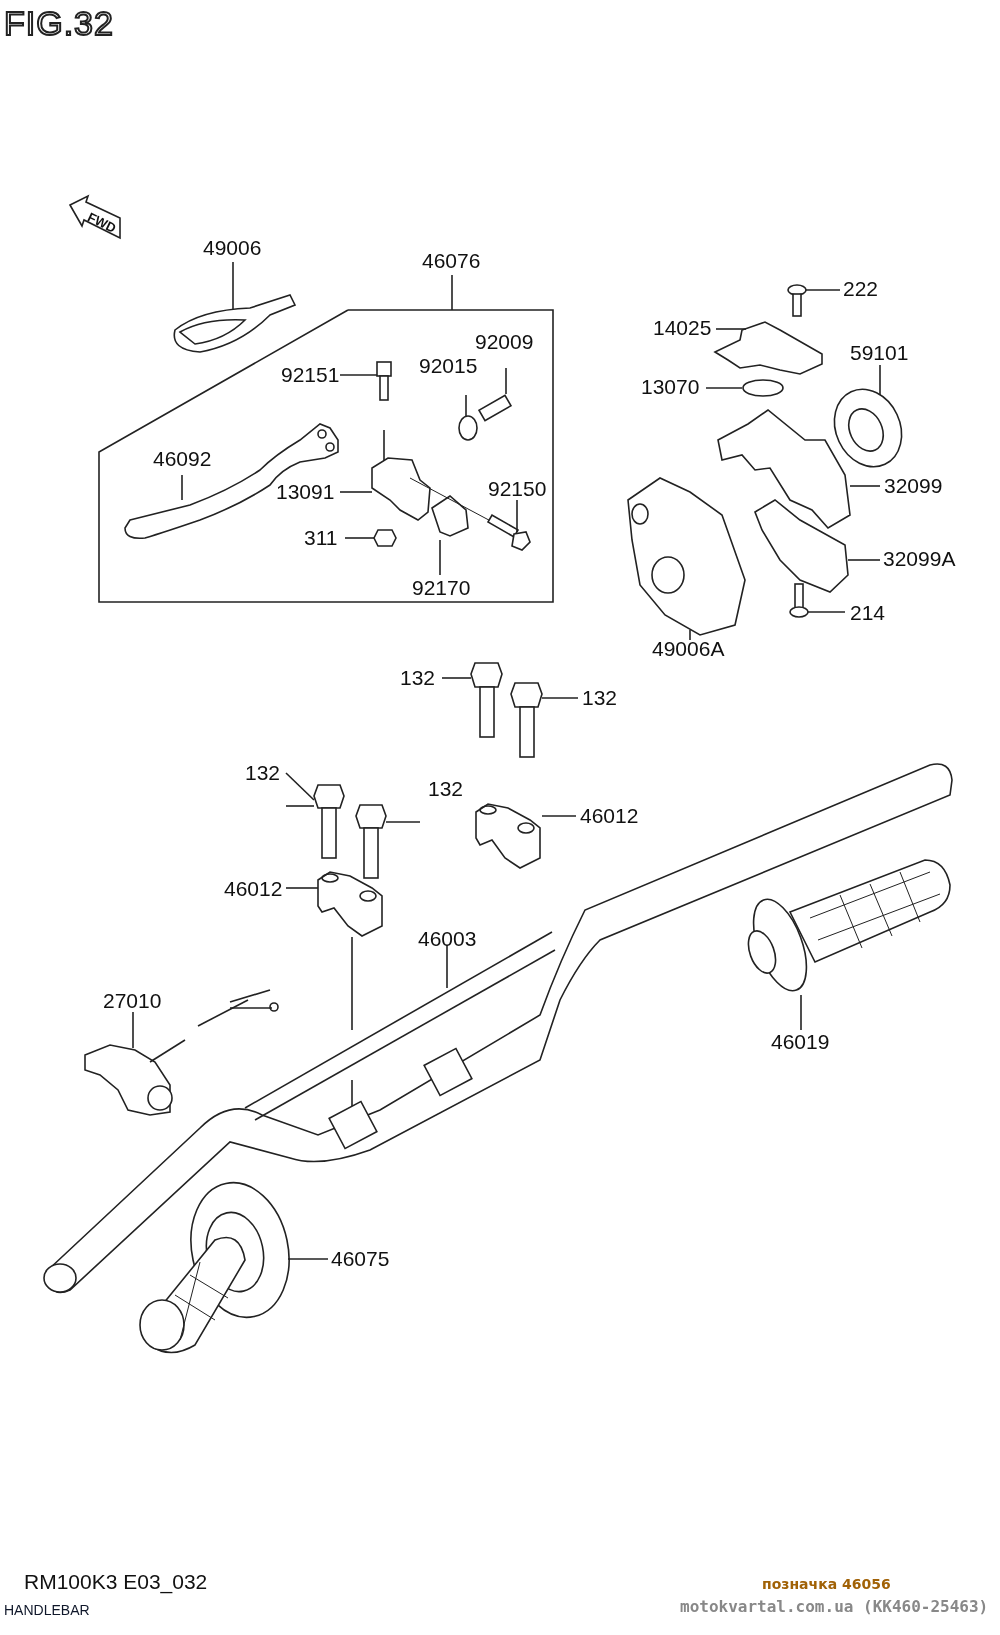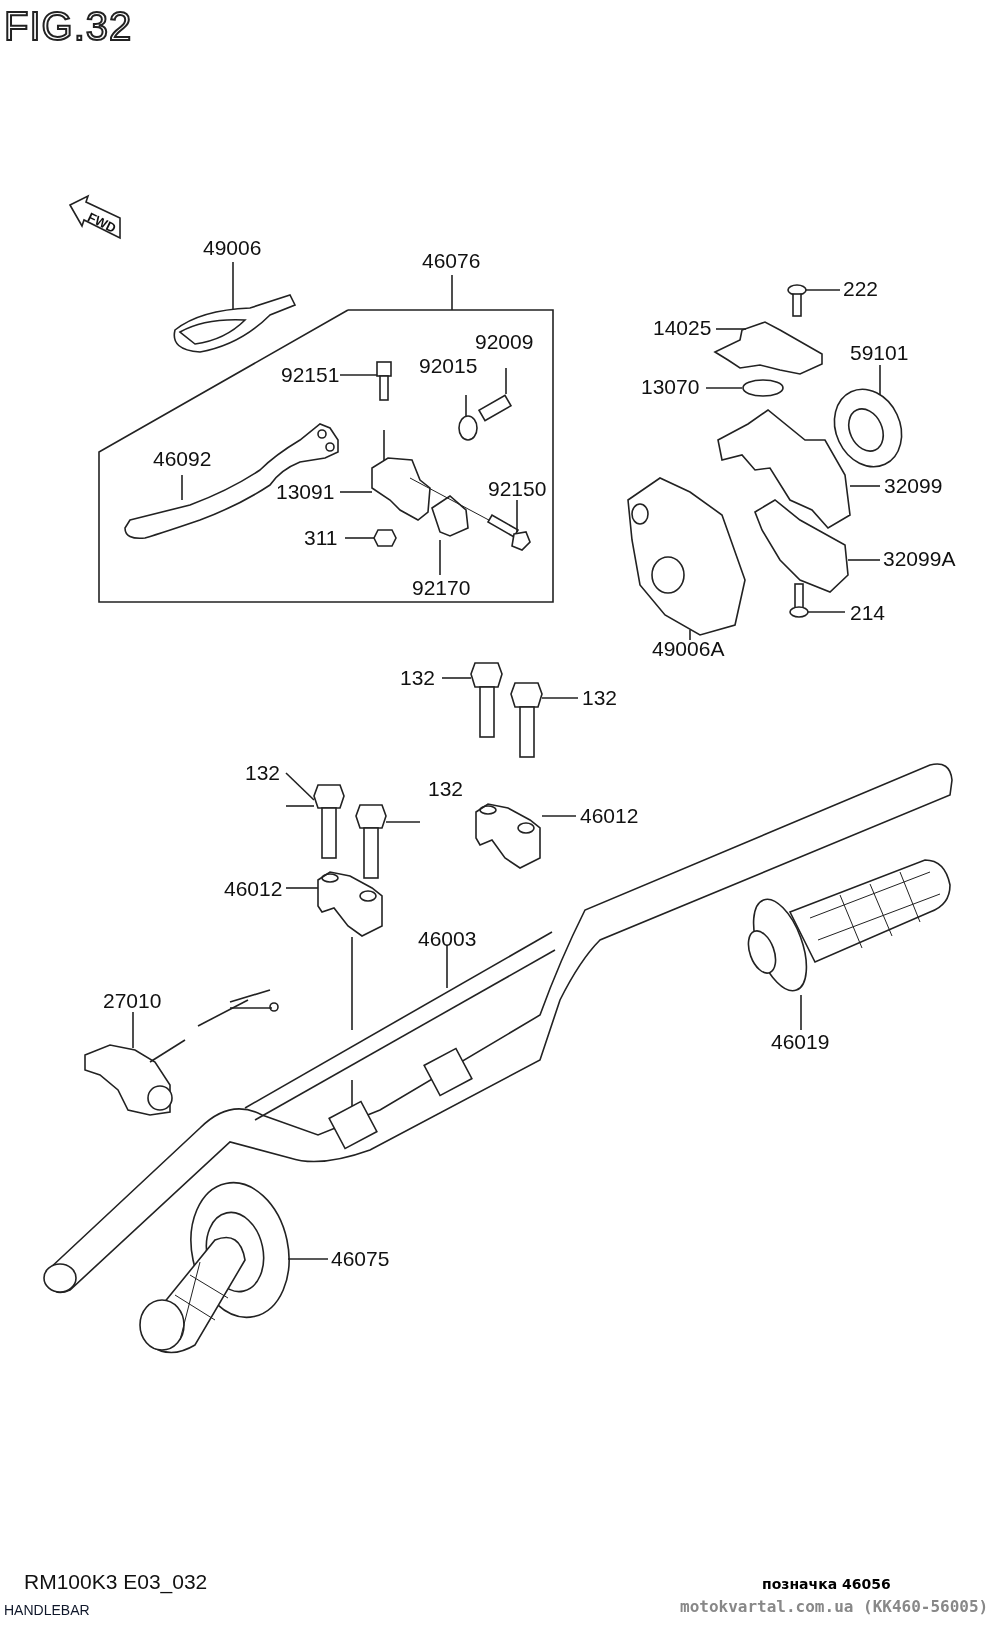--- a/index.html
+++ b/index.html
@@ -1,21 +1,21 @@
 <!DOCTYPE html>
 <html><head>
 <meta charset="utf-8">
 <style>
   html, body { margin: 0; padding: 0; background: #ffffff; }
   body { width: 1000px; height: 1635px; position: relative; overflow: hidden; font-family: "Liberation Sans", sans-serif; }
   #canvas { position: absolute; left: 0; top: 0; width: 1000px; height: 1635px; }
-  .fig-title { position: absolute; left: 4px; top: 4px; font-family: "Liberation Sans", sans-serif; font-size: 40px; color: #fff; -webkit-text-stroke: 2px #222; letter-spacing: 1px; }
+  .fig-title { position: absolute; left: 4px; top: 4px; font-family: "Liberation Sans", sans-serif; font-size: 34px; color: #fff; -webkit-text-stroke: 2px #222; letter-spacing: 1px; }
   .code { position: absolute; left: 4px; top: 1570px; font-size: 21px; color: #111; margin-left: 20px; }
   .name { position: absolute; left: 4px; top: 1602px; font-size: 14px; color: #0f172a; }
-  .wm1 { position: absolute; left: 762px; top: 1576px; font-family: "DejaVu Sans", sans-serif; font-size: 14px; font-weight: bold; color: #000000; }
+  .wm1 { position: absolute; left: 762px; top: 1576px; font-family: "DejaVu Sans", sans-serif; font-size: 14px; font-weight: bold; color: #a16207; }
   .wm2 { position: absolute; left: 680px; top: 1597px; font-family: "DejaVu Sans Mono", monospace; font-size: 16px; font-weight: bold; color: #888; }
   svg text { font-family: "Liberation Sans", sans-serif; font-size: 21px; fill: #111; }
   .ln { stroke: #222; stroke-width: 1.6; fill: none; }
   .pt { stroke: #222; stroke-width: 1.6; fill: #fff; }
   .thin { stroke: #222; stroke-width: 1; fill: none; }
 </style>
 </head>
 <body>
 
 <div class="fig-title">FIG.32</div>
@@ -221,13 +221,13 @@
   <text x="103" y="1008">27010</text>
   <text x="771" y="1049">46019</text>
   <text x="331" y="1266">46075</text>
 
   <line class="ln" x1="286" y1="773" x2="314" y2="800"></line>
 </svg>
 
 <div class="code">RM100K3 E03_032</div>
 <div class="name">HANDLEBAR</div>
 <div class="wm1">позначка 46056</div>
-<div class="wm2">motokvartal.com.ua (KK460-56005)</div>
+<div class="wm2">motokvartal.com.ua (KK460-25463)</div>
 
 </body></html>

